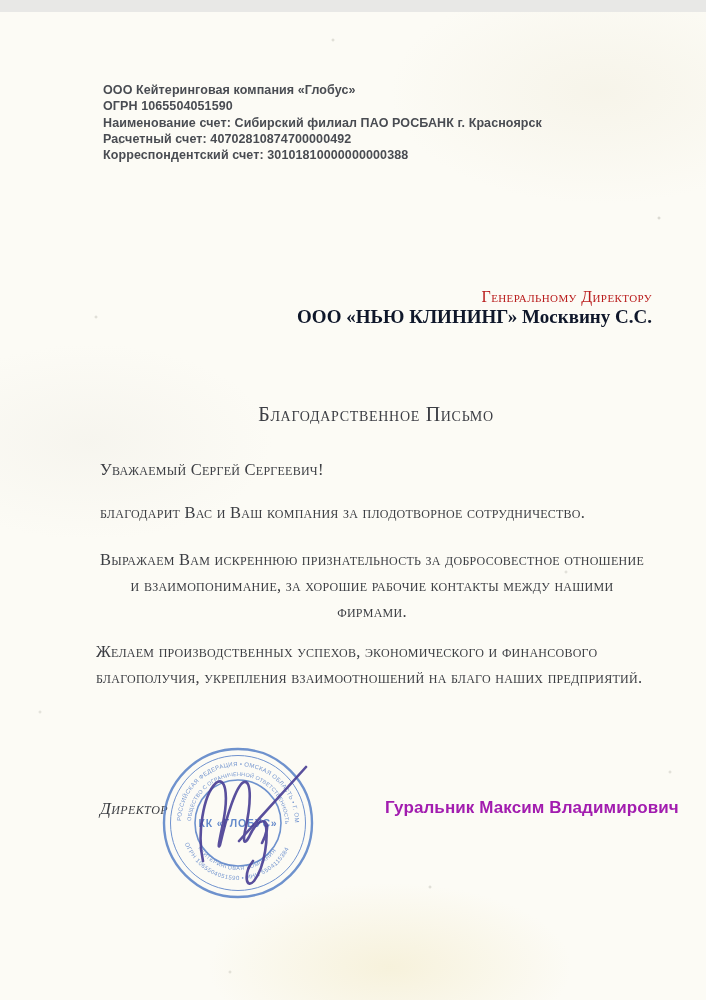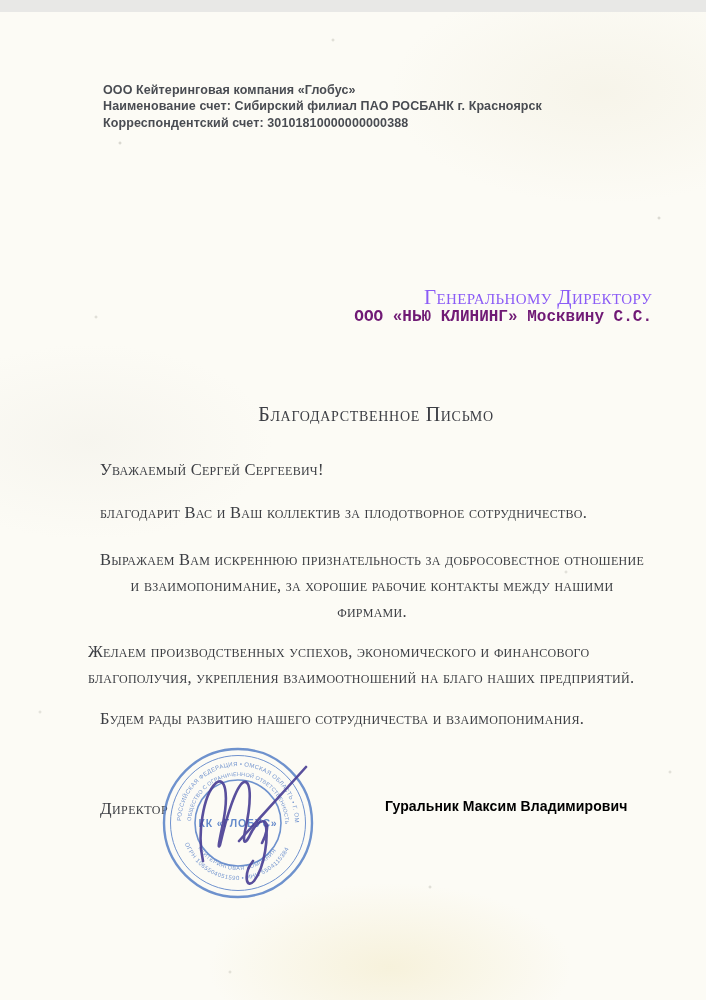--- a/index.html
+++ b/index.html
@@ -33,90 +33,89 @@
   
   .sender{
     left:103px;top:70px;
     font-family:"Liberation Sans", sans-serif;
     font-size:12.5px;font-weight:600;line-height:16.3px;
     color:#494c52;letter-spacing:.1px;
   }
   
   .addressee{right:54px;top:274px;text-align:right;}
   .addressee-line1{
-    font-variant:small-caps;font-size:21px;line-height:22px;
-    letter-spacing:.4px;color:#8b5cf6;
+    font-variant:small-caps;font-size:16px;line-height:22px;
+    letter-spacing:.4px;color:#b91c1c;
   }
   .addressee-line2{
-    font-family:Liberation Mono, monospace;
-    font-size:16px;font-weight:600;line-height:18px;color:#701a75;
+    font-family:Liberation Serif, serif;
+    font-size:19px;font-weight:600;line-height:18px;color:#0f172a;
   }
   
   .title{
     left:100px;width:552px;top:391px;text-align:center;
     font-variant:small-caps;font-size:20px;letter-spacing:.7px;color:#3c3e44;
   }
   
   .bodytext{font-variant:small-caps;font-size:16.5px;letter-spacing:.25px;color:#3c3e43;}
   .bodytext .line{line-height:26px;white-space:nowrap;}
   .salutation{left:100px;top:445px;}
   .p1{left:100px;top:488px;}
   .p2{left:100px;top:535px;text-align:center;}
-  .p3{left:88px;top:627px;}
+  .p3{left:96px;top:627px;}
   .p4{left:100px;top:694px;}
   
-  .sig-position{left:100px;top:787px;font-variant:small-caps;font-size:17px;letter-spacing:.4px;color:#3c3e43;}
+  .sig-position{left:100px;top:787px;font-variant:small-caps;font-size:17px;letter-spacing:.4px;color:#3c3e43;font-style:italic;}
   .sig-name{
     left:385px;top:786px;
     font-family:"Liberation Sans", sans-serif;
-    font-size:14px;font-weight:700;letter-spacing:.1px;color:#000000;
+    font-size:17px;font-weight:700;letter-spacing:.1px;color:#a21caf;
   }
   .stamp-wrap{left:143px;top:719px;width:200px;height:186px;filter:blur(.25px);}
   .stamp-wrap svg{display:block;}
 </style>
 </head>
 <body>
 
 <div class="page">
 
   <div class="abs sender">
     <div>ООО Кейтеринговая компания «Глобус»</div>
+    <div>ОГРН 1065504051590</div>
     <div>Наименование счет: Сибирский филиал ПАО РОСБАНК г. Красноярск</div>
+    <div>Расчетный счет: 40702810874700000492</div>
     <div>Корреспондентский счет: 30101810000000000388</div>
   </div>
 
   <div class="abs addressee">
     <div class="addressee-line1">Генеральному Директору</div>
     <div class="addressee-line2">ООО «НЬЮ КЛИНИНГ» Москвину С.С.</div>
   </div>
 
   <div class="abs bodytext salutation">
     <div class="line">Уважаемый Сергей Сергеевич!</div>
   </div>
 
   <div class="abs title">Благодарственное Письмо</div>
 
   <div class="abs bodytext p1">
-    <div class="line">благодарит Вас и Ваш коллектив за плодотворное сотрудничество.</div>
+    <div class="line">благодарит Вас и Ваш компания за плодотворное сотрудничество.</div>
   </div>
 
   <div class="abs bodytext p2">
     <div class="line">Выражаем Вам искреннюю признательность за добросовестное отношение</div>
     <div class="line">и взаимопонимание, за хорошие рабочие контакты между нашими</div>
     <div class="line">фирмами.</div>
   </div>
 
   <div class="abs bodytext p3">
     <div class="line">Желаем производственных успехов, экономического и финансового</div>
     <div class="line">благополучия, укрепления взаимоотношений на благо наших предприятий.</div>
   </div>
 
-  <div class="abs bodytext p4">
-    <div class="line">Будем рады развитию нашего сотрудничества и взаимопонимания.</div>
-  </div>
 
   <div class="abs sig-position">Директор</div>
   <div class="abs sig-name">Гуральник Максим Владимирович</div>
 
   <div class="abs stamp-wrap">
     <svg width="200" height="186" viewBox="0 0 200 186" xmlns="http://www.w3.org/2000/svg">
       <defs>
         <path id="ringOuterTop" d="M 38 92 A 57 57 0 1 1 152 92"></path>
         <path id="ringOuterBottom" d="M 39.9 106.7 A 57 57 0 0 0 150.1 106.7"></path>
         <path id="ringInnerTop" d="M 48 92 A 47 47 0 1 1 142 92"></path>

